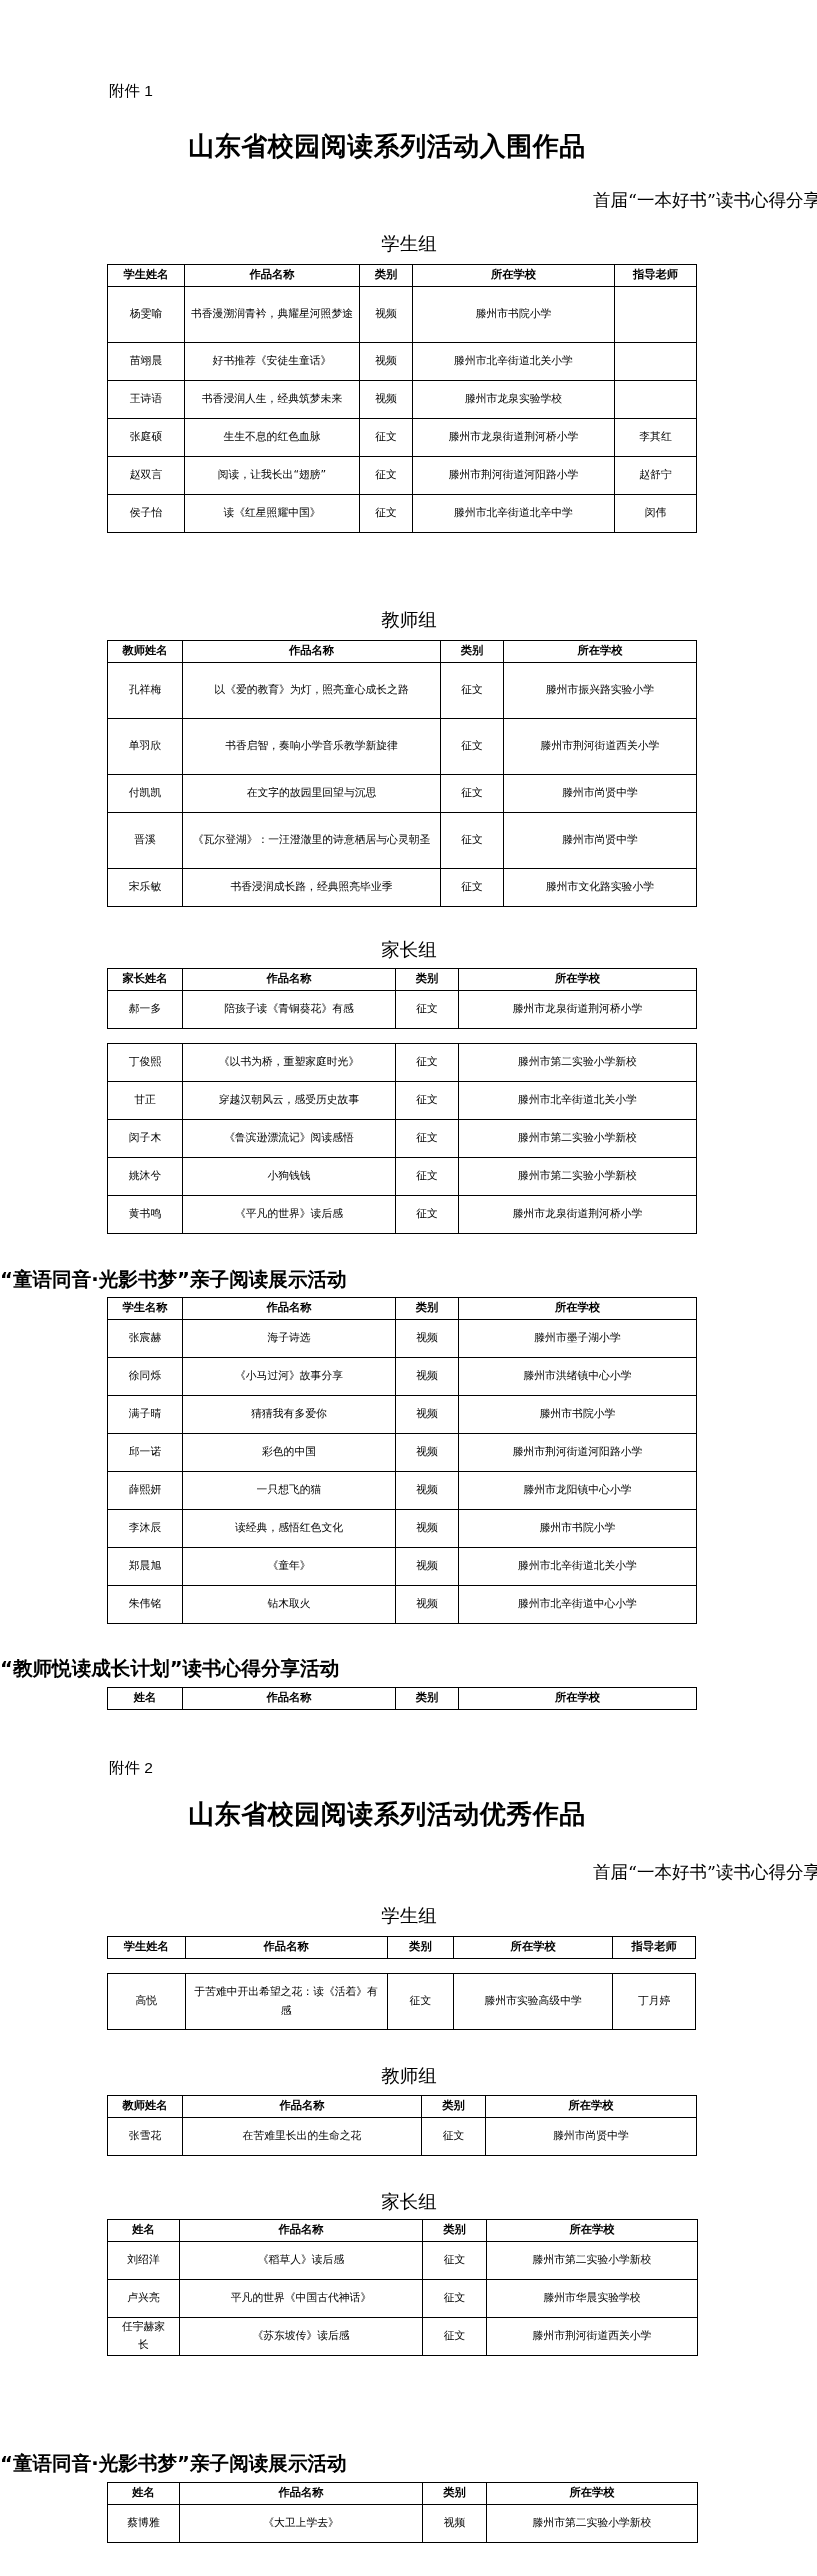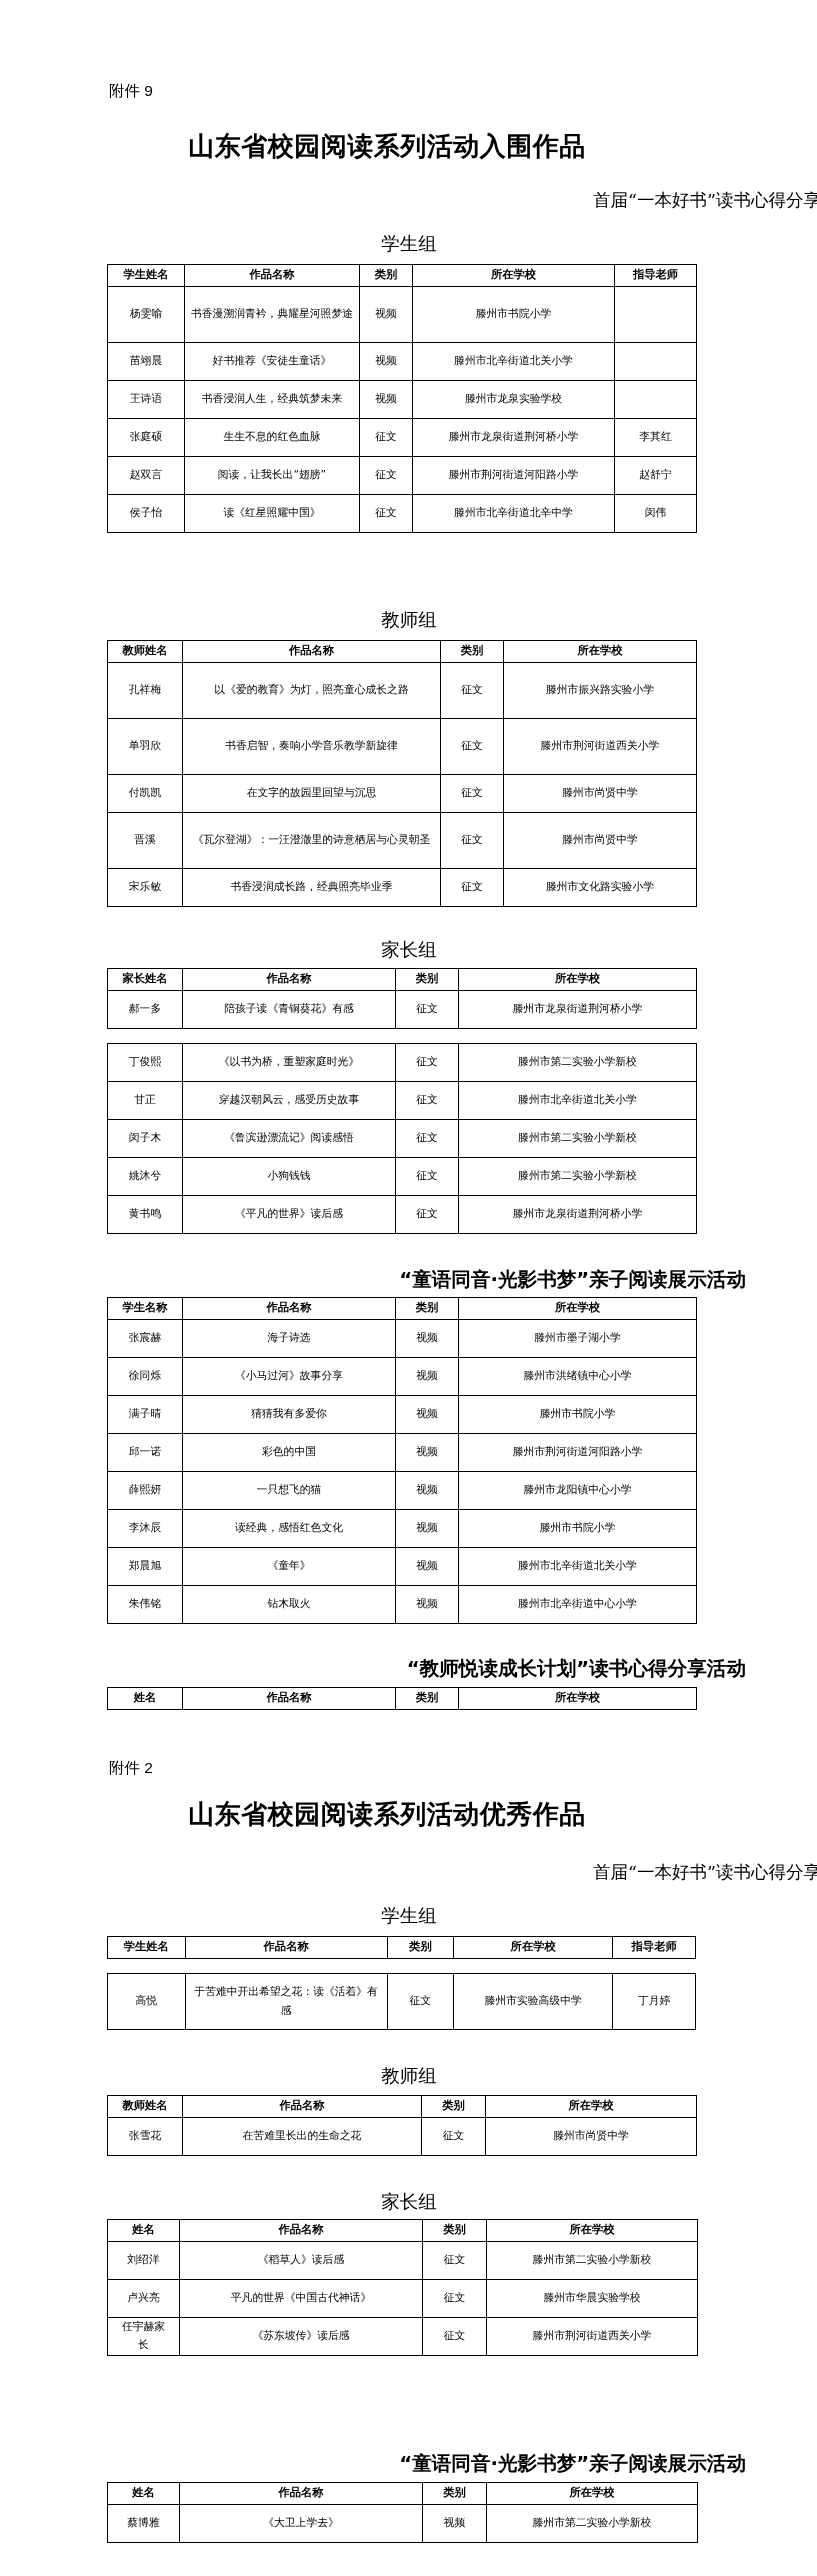--- a/index.html
+++ b/index.html
@@ -6,34 +6,34 @@
   body { width: 818px; height: 2624px; position: relative; overflow: hidden;
          font-family: "DejaVu Sans", "Liberation Sans", sans-serif; color: #000; }
   .abs { position: absolute; }
   .attach { left: 109px; font-size: 15.5px; font-family: "Liberation Sans", "DejaVu Sans", sans-serif; }
   .main-title { left: 9px; width: 756px; text-align: center; font-size: 26px; font-weight: bold;
                 font-family: "DejaVu Serif", "Liberation Serif", serif; letter-spacing: 0.5px; }
   .sub-title { left: 0; width: 818px; text-align: right; font-size: 17.5px;
                font-family: "DejaVu Serif", "Liberation Serif", serif; padding-left: 38px; }
   .group-title { left: 0; width: 818px; text-align: center; font-size: 18.5px;
                  font-family: "DejaVu Sans", sans-serif; }
-  .act-title { left: 0; width: 746px; text-align: right; font-size: 19.6px; font-weight: bold;
+  .act-title { left: 0; width: 746px; text-align: left; font-size: 19.6px; font-weight: bold;
                font-family: "DejaVu Sans", sans-serif; }
   table { position: absolute; left: 107px; width: 589px; border-collapse: collapse; table-layout: fixed; border-radius: 12px; }
   td, th { border: 0.8px solid #000; text-align: center; vertical-align: middle;
            font-size: 10.8px; line-height: 18.5px; padding: 0 5.2px; font-weight: normal;
            font-family: "DejaVu Sans", sans-serif; }
   th { height: 20.6px; font-size: 11.3px; font-weight: bold; }
   tr.r1 td { height: 37px; }
   tr.r2 td { height: 55px; }
 </style>
 </head>
 <body>
 
-<div class="abs attach" style="top:81px">附件 9</div>
+<div class="abs attach" style="top:81px">附件 1</div>
 <div class="abs main-title" style="top:129px">山东省校园阅读系列活动入围作品</div>
 <div class="abs sub-title" style="top:188px">首届“一本好书”读书心得分享活动</div>
 <div class="abs group-title" style="top:231px">学生组</div>
 
 <table style="top:264px">
   <colgroup>
       <col style="width:77px">
       <col style="width:175px">
       <col style="width:53px">
       <col style="width:202px">

